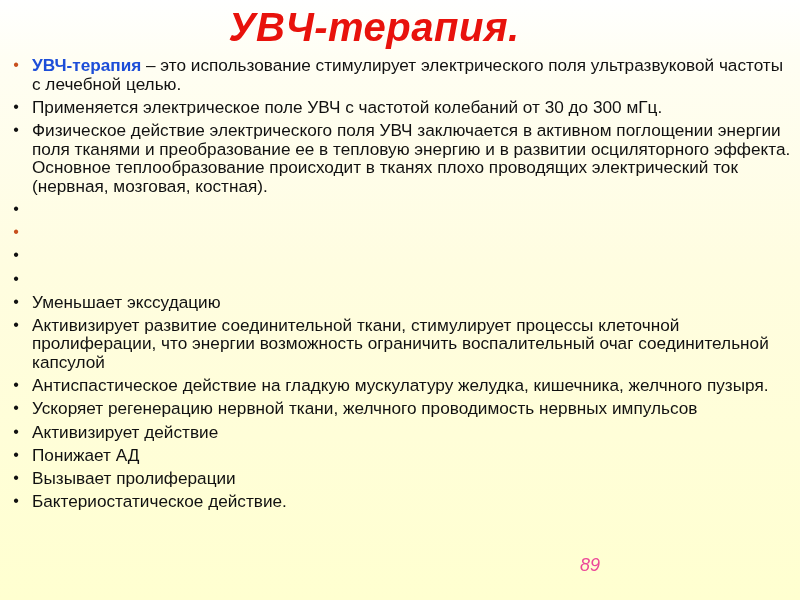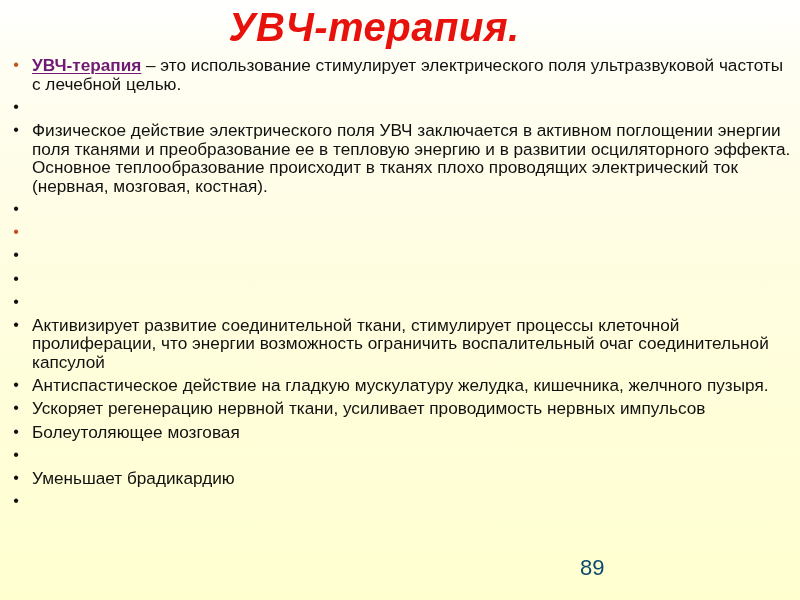--- a/index.html
+++ b/index.html
@@ -41,79 +41,79 @@
   }
   .bullet-item .dot {
     position: absolute;
     left: 0; top: 0;
     width: 20px;
     text-align: center;
     font-size: 16px;
   }
   .bullet-item.accent .dot { color: #c8501e; }
   .accent-text {
-    color: #701a75;
+    color: #1d4ed8;
     font-weight: bold;
-    text-decoration: underline;
     text-decoration-thickness: 1px;
     text-underline-offset: 2px;
   }
   .page-number {
     position: absolute;
     left: 580px; top: 555px;
-    font-size: 22px;
-    color: #0c4a6e;
+    font-size: 18px;
+    color: #ec4899;
+    font-style: italic;
   }
 </style>
 </head>
 <body>
 
 <div class="slide-title">УВЧ-терапия.</div>
 
 <ul class="bullet-list">
   <li class="bullet-item accent">
     <span class="dot">•</span><span class="accent-text">УВЧ-терапия</span><span> – это использование стимулирует электрического поля ультразвуковой частоты с лечебной целью.</span>
   </li>
   <li class="bullet-item">
-    <span class="dot">•</span>
+    <span class="dot">•</span><span>Применяется электрическое поле УВЧ с частотой колебаний от 30 до 300 мГц.</span>
   </li>
   <li class="bullet-item">
     <span class="dot">•</span><span>Физическое действие электрического поля УВЧ заключается в активном поглощении энергии поля тканями и преобразование ее в тепловую энергию и в развитии осциляторного эффекта. Основное теплообразование происходит в тканях плохо проводящих электрический ток (нервная, мозговая, костная).</span>
   </li>
   <li class="bullet-item">
     <span class="dot">•</span><span></span>
   </li>
   <li class="bullet-item accent">
     <span class="dot">•</span>
   </li>
   <li class="bullet-item">
     <span class="dot">•</span><span></span>
   </li>
   <li class="bullet-item">
     <span class="dot">•</span>
   </li>
   <li class="bullet-item">
-    <span class="dot">•</span>
+    <span class="dot">•</span><span>Уменьшает экссудацию</span>
   </li>
   <li class="bullet-item">
     <span class="dot">•</span><span>Активизирует развитие соединительной ткани, стимулирует процессы клеточной пролиферации, что энергии возможность ограничить воспалительный очаг соединительной капсулой</span>
   </li>
   <li class="bullet-item">
     <span class="dot">•</span><span>Антиспастическое действие на гладкую мускулатуру желудка, кишечника, желчного пузыря.</span>
   </li>
   <li class="bullet-item">
-    <span class="dot">•</span><span>Ускоряет регенерацию нервной ткани, усиливает проводимость нервных импульсов</span>
+    <span class="dot">•</span><span>Ускоряет регенерацию нервной ткани, желчного проводимость нервных импульсов</span>
   </li>
   <li class="bullet-item">
-    <span class="dot">•</span><span>Болеутоляющее мозговая</span>
+    <span class="dot">•</span><span>Активизирует действие</span>
   </li>
   <li class="bullet-item">
-    <span class="dot">•</span>
+    <span class="dot">•</span><span>Понижает АД</span>
   </li>
   <li class="bullet-item">
-    <span class="dot">•</span><span>Уменьшает брадикардию</span>
+    <span class="dot">•</span><span>Вызывает пролиферации</span>
   </li>
   <li class="bullet-item">
-    <span class="dot">•</span>
+    <span class="dot">•</span><span>Бактериостатическое действие.</span>
   </li>
 </ul>
 
 <div class="page-number">89</div>
 
 </body></html>

